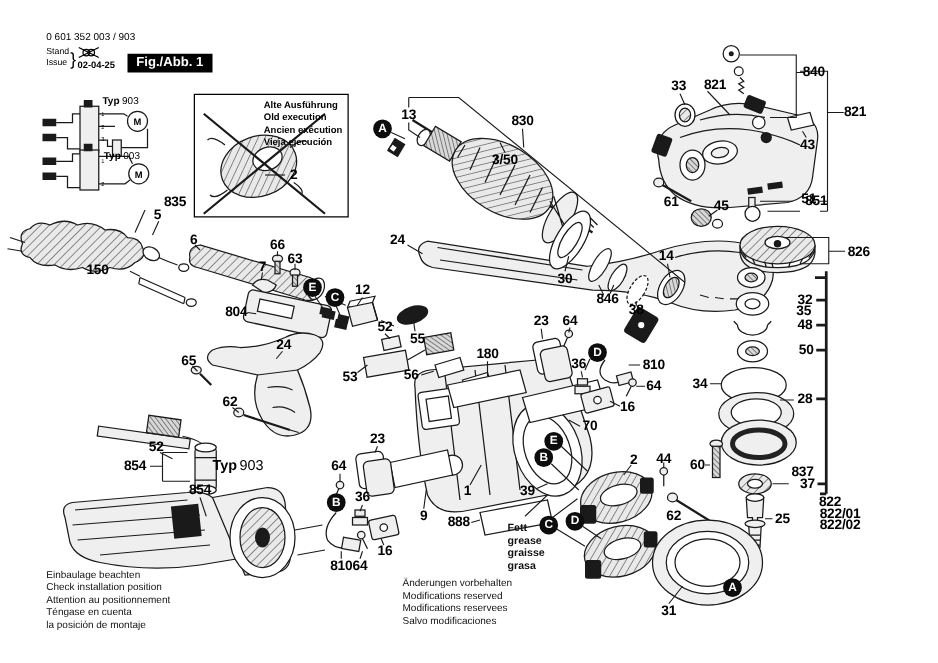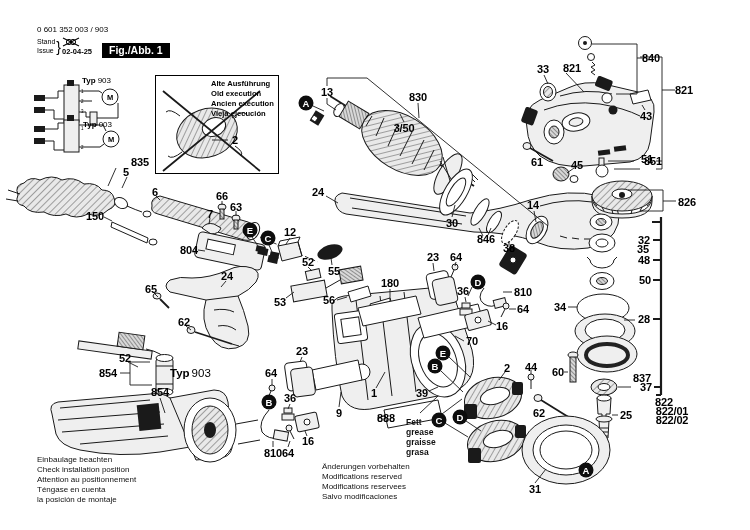--- a/index.html
+++ b/index.html
@@ -443,21 +443,21 @@
   <div>Fett</div>
   <div>grease</div>
   <div>graisse</div>
   <div>grasa</div>
 </div>
 
 <div id="callouts">
       <div class="co" style="left: 118px; top: 162px; padding-left: 44px;">835</div>
       <div class="co" style="left: 126px; top: 172px;">5</div>
       <div class="co" style="left: 155px; top: 192px;">6</div>
-      <div class="co" style="left: 95px; top: 216px;">150</div>
+      <div class="co" style="left: 78px; top: 216px;">150</div>
       <div class="co" style="left: 222px; top: 196px;">66</div>
       <div class="co" style="left: 236px; top: 207px;">63</div>
       <div class="co" style="left: 210px; top: 214px;">7</div>
       <div class="co" style="left: 189px; top: 250px;">804</div>
       <div class="co" style="left: 227px; top: 276px;">24</div>
       <div class="co" style="left: 290px; top: 232px;">12</div>
       <div class="co" style="left: 308px; top: 262px;">52</div>
       <div class="co" style="left: 334px; top: 271px;">55</div>
       <div class="co" style="left: 280px; top: 302px;">53</div>
       <div class="co" style="left: 329px; top: 300px;">56</div>
@@ -509,21 +509,21 @@
       <div class="co" style="left: 664px; top: 402px;">822</div>
       <div class="co" style="left: 672px; top: 411px;">822/01</div>
       <div class="co" style="left: 672px; top: 420px;">822/02</div>
       <div class="co" style="left: 626px; top: 415px;">25</div>
       <div class="co" style="left: 535px; top: 489px;">31</div>
       <div class="co" style="left: 302px; top: 351px;">23</div>
       <div class="co" style="left: 271px; top: 373px;">64</div>
       <div class="co" style="left: 290px; top: 398px;">36</div>
       <div class="co" style="left: 339px; top: 413px;">9</div>
       <div class="co" style="left: 374px; top: 393px;">1</div>
-      <div class="co" style="left: 386px; top: 418px;">888</div>
+      <div class="co" style="left: 367px; top: 418px;">888</div>
       <div class="co" style="left: 273px; top: 453px;">810</div>
       <div class="co" style="left: 288px; top: 453px;">64</div>
       <div class="co" style="left: 308px; top: 441px;">16</div>
     </div>
 <div id="markers">
       <div class="mk" style="left: 306px; top: 103px;">A</div>
       <div class="mk" style="left: 250px; top: 230px;">E</div>
       <div class="mk" style="left: 268px; top: 238px;">C</div>
       <div class="mk" style="left: 478px; top: 282px;">D</div>
       <div class="mk" style="left: 443px; top: 353px;">E</div>

